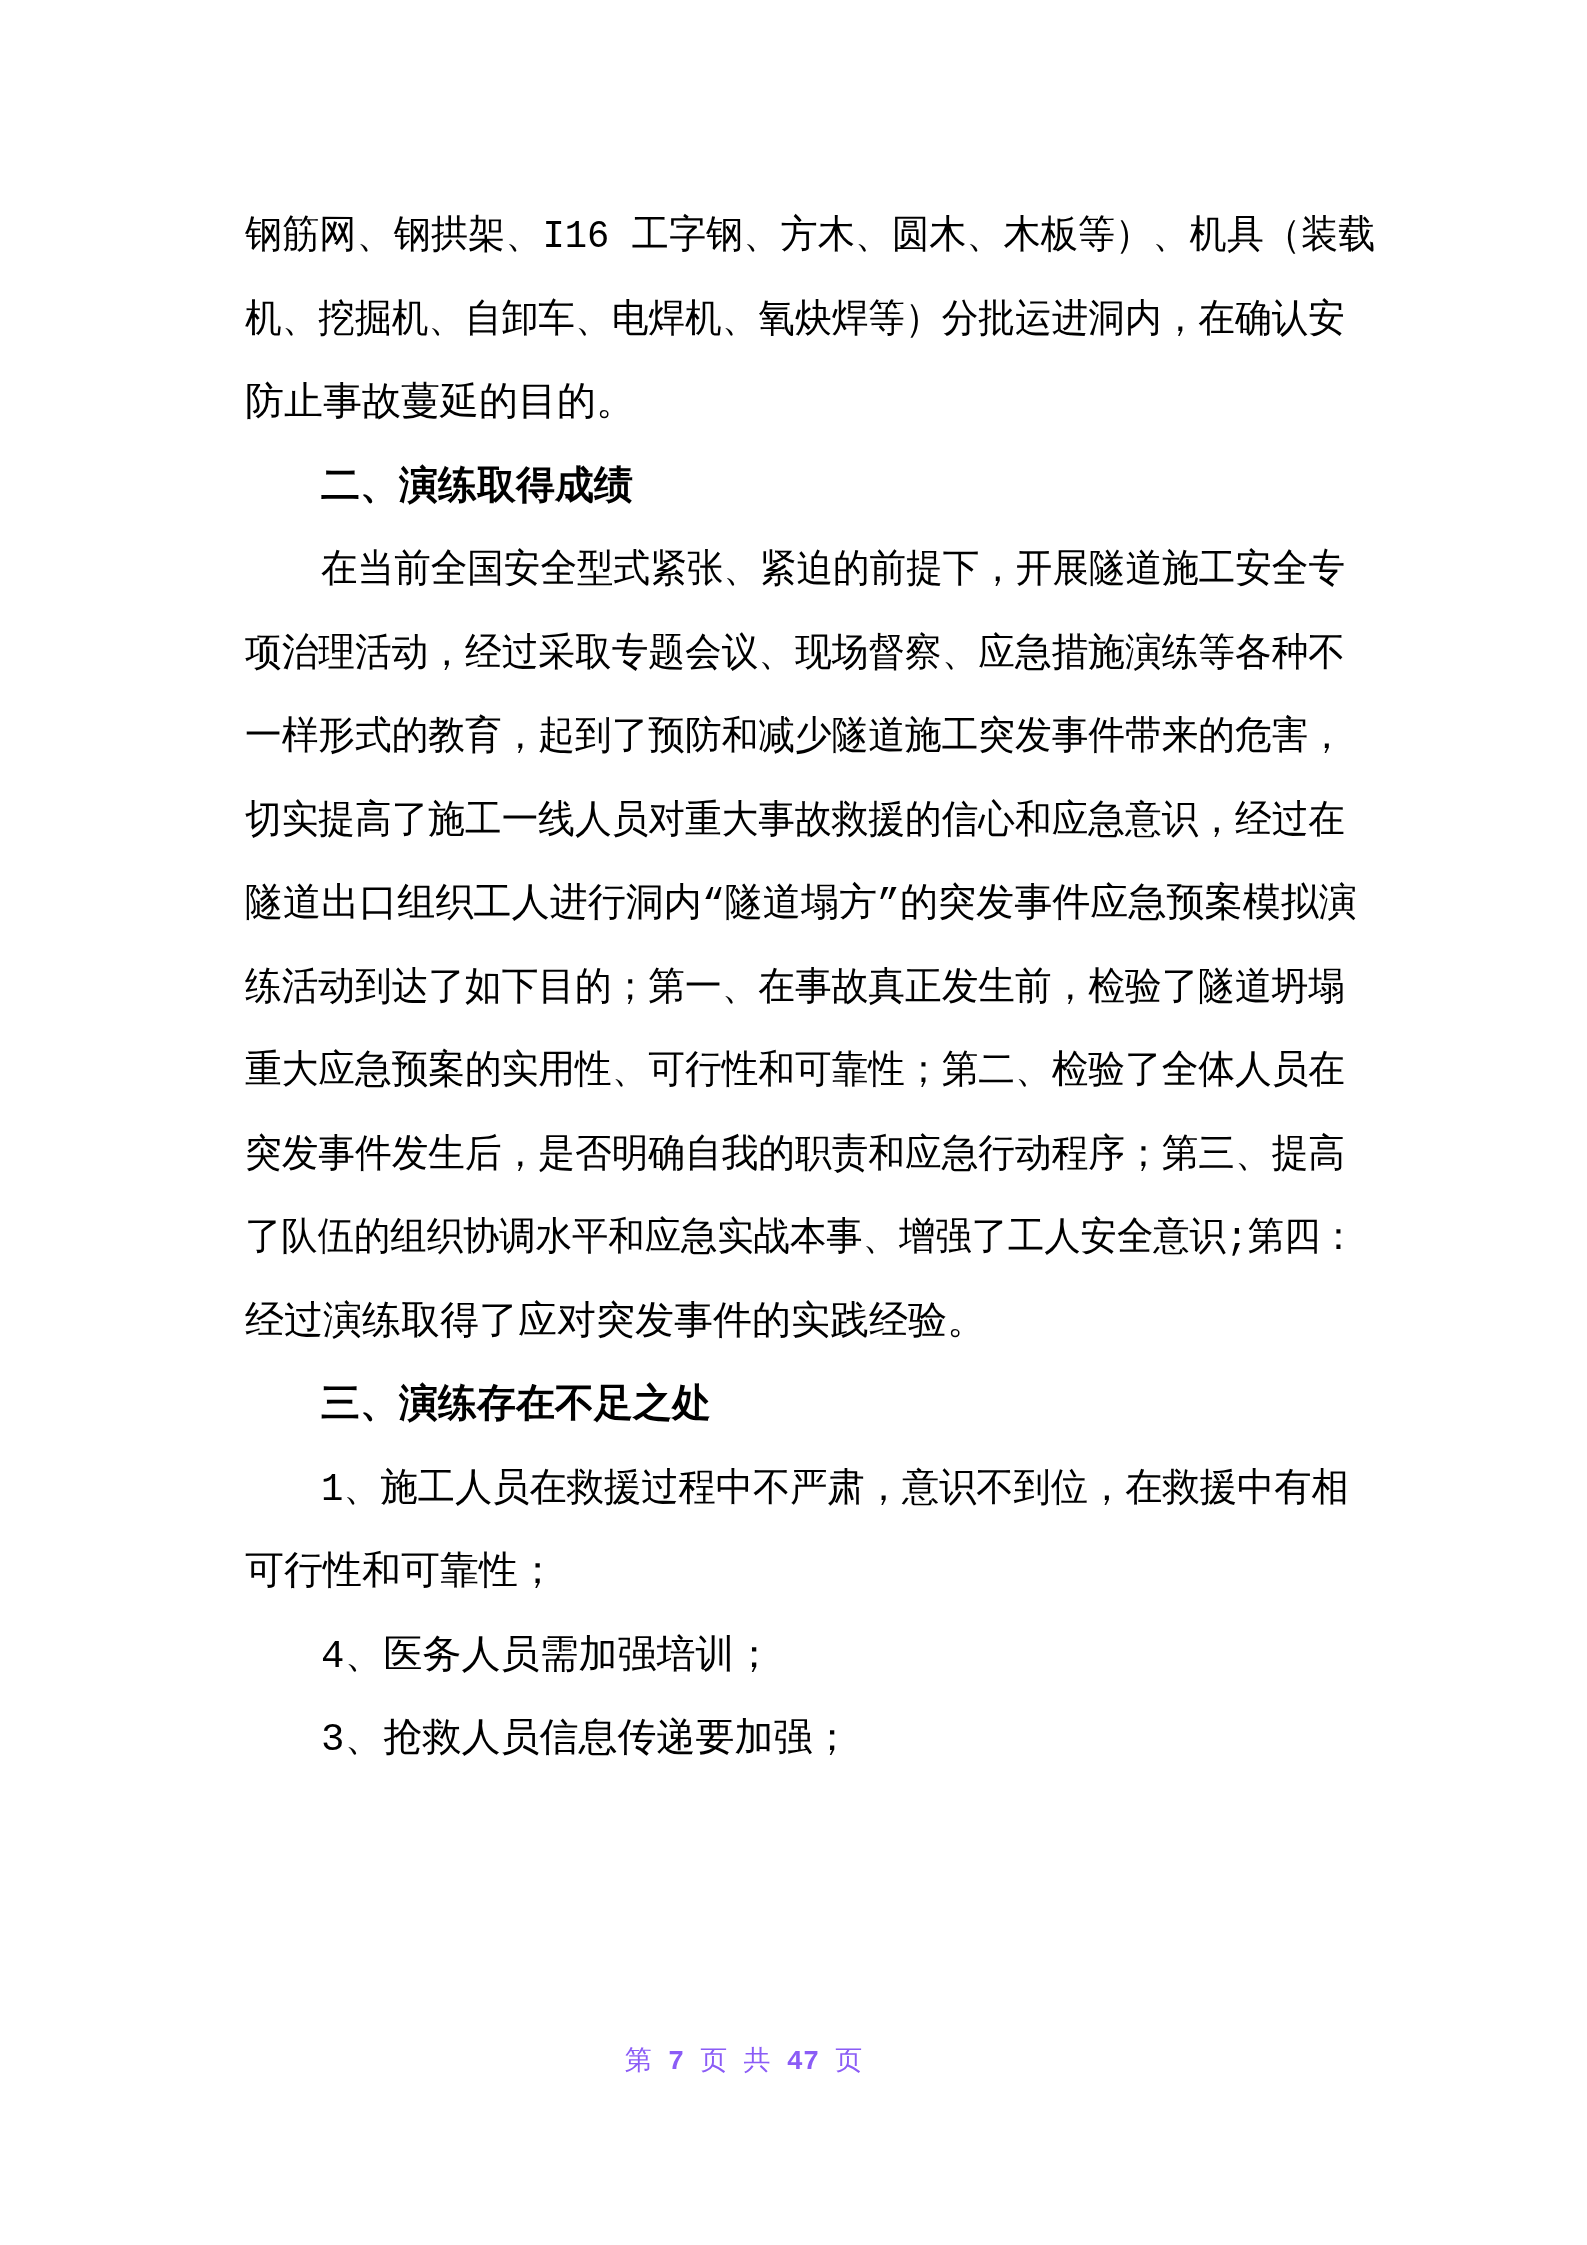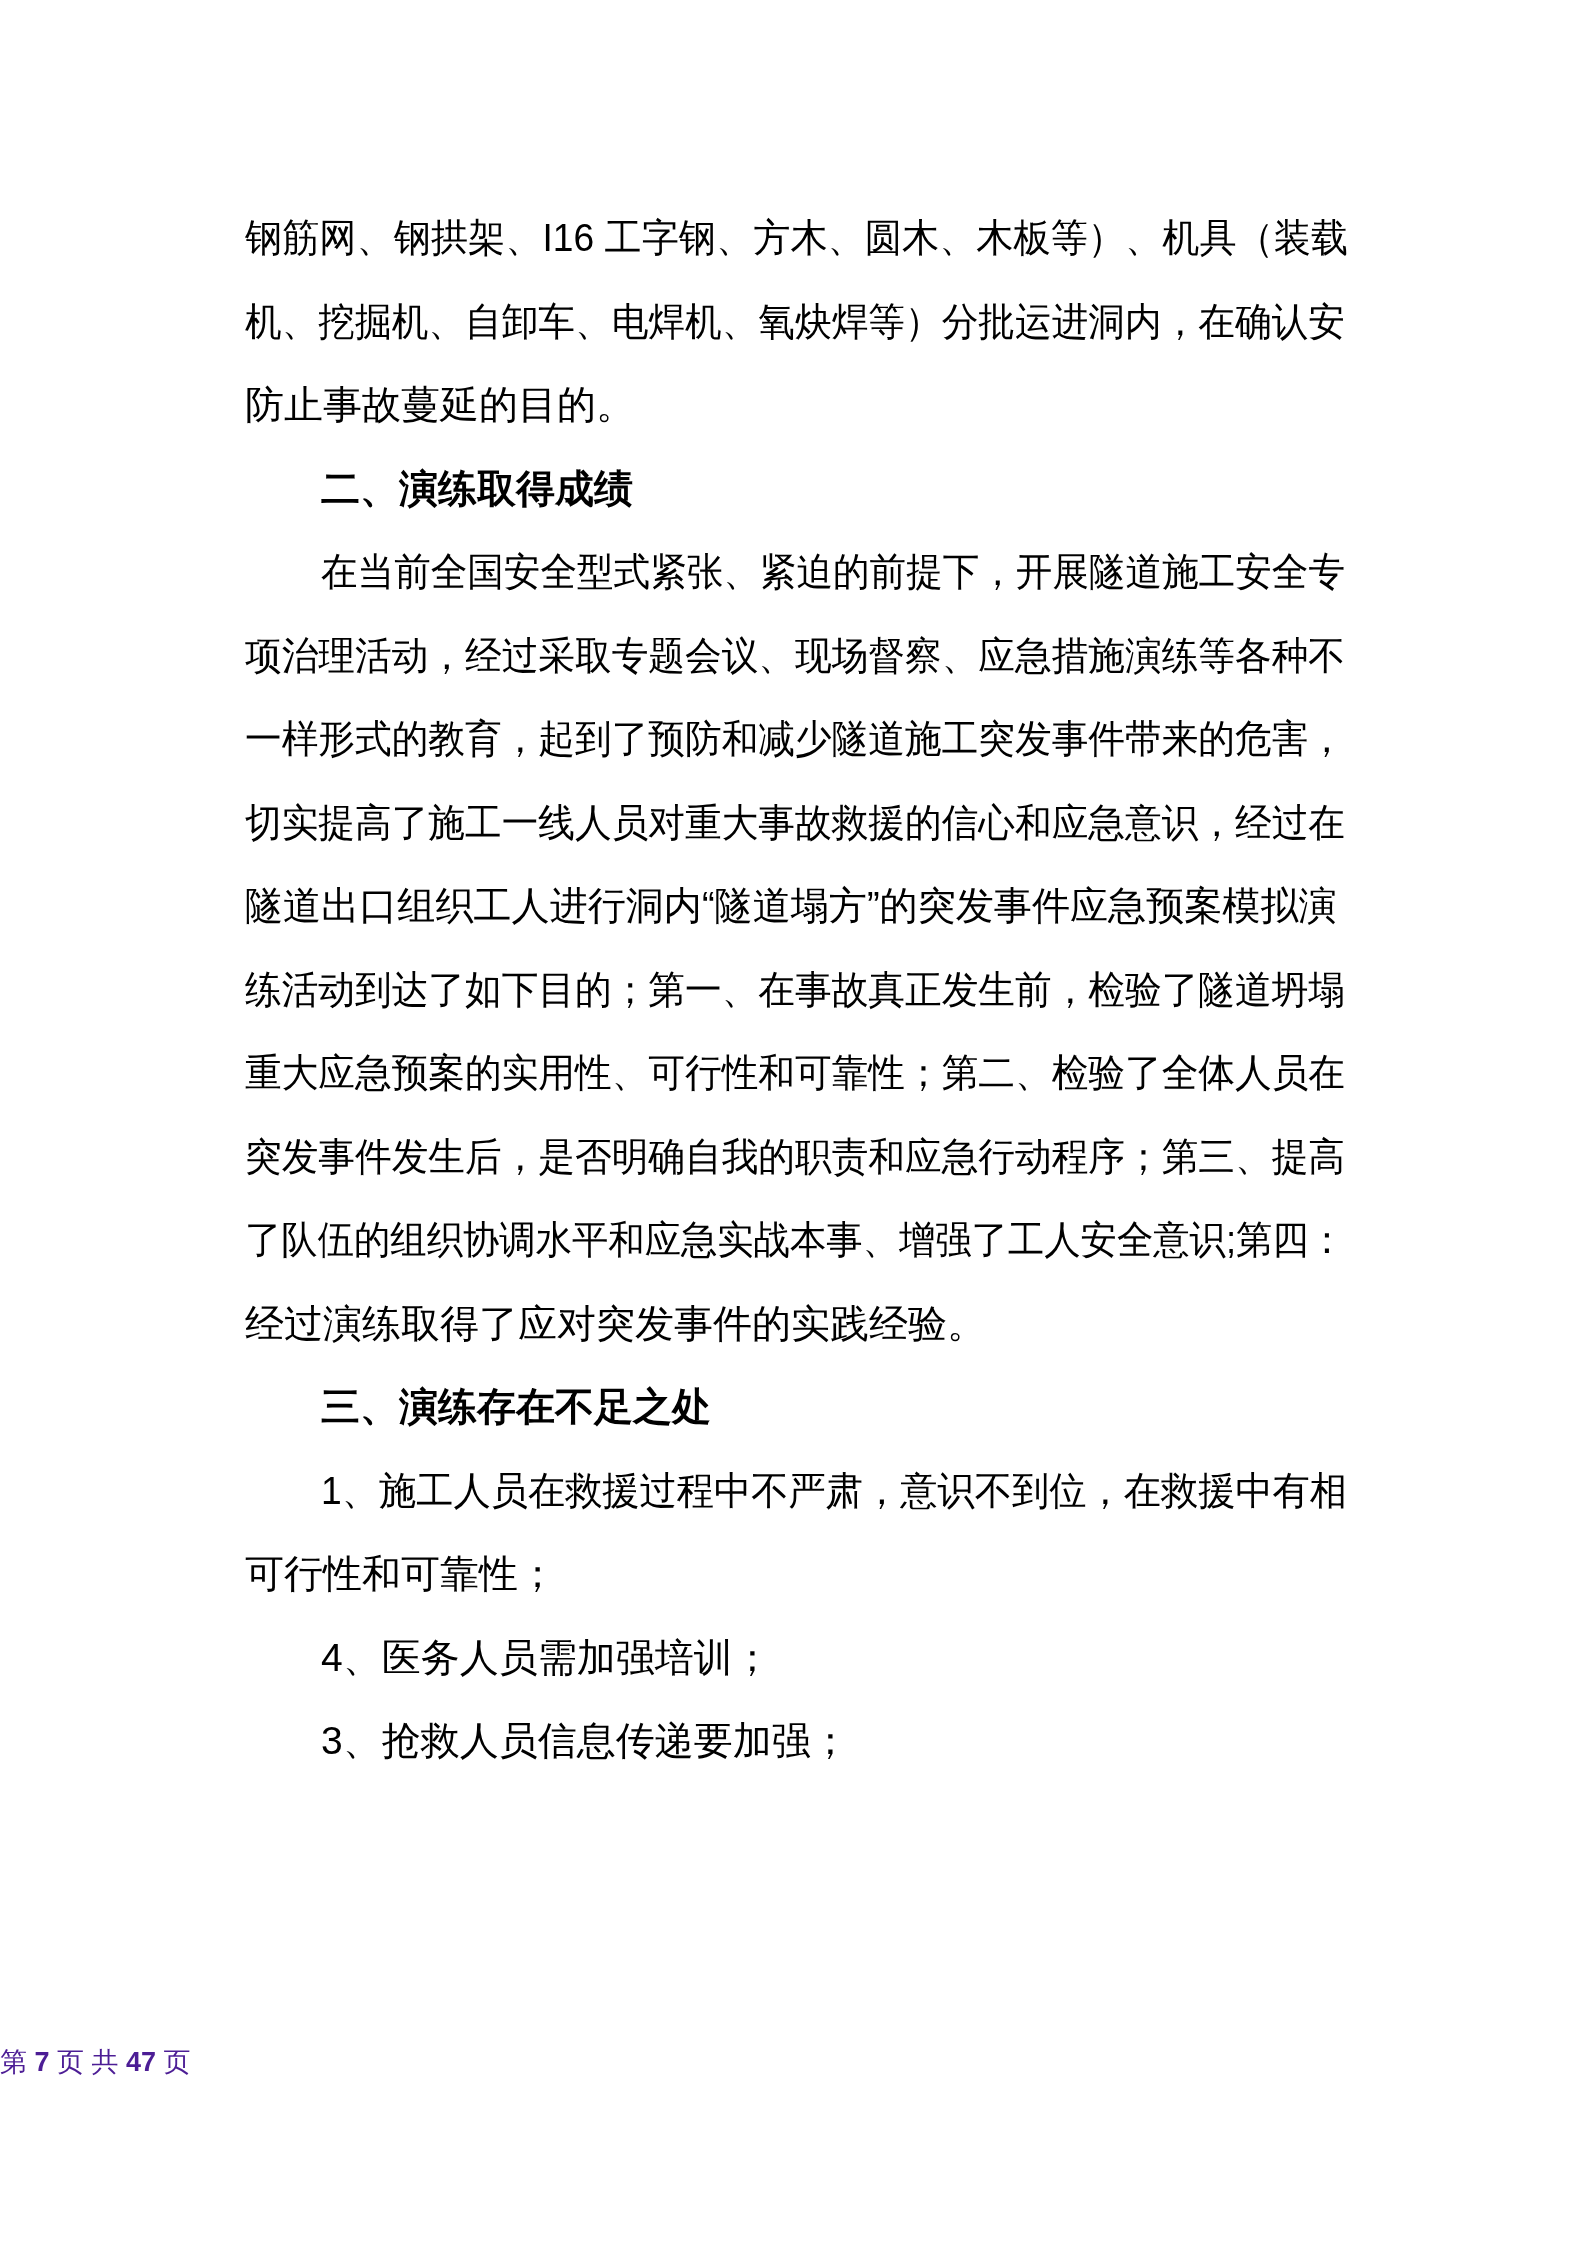--- a/index.html
+++ b/index.html
@@ -6,21 +6,21 @@
     margin: 0;
     padding: 0;
     background: #ffffff;
   }
   .page {
     position: relative;
     width: 1487px;
     height: 2245px;
     background: #ffffff;
     overflow: hidden;
-    font-family: Liberation Sans, sans-serif;
+    font-family: Liberation Mono, monospace;
     color: #000000;
   }
   .content {
     position: absolute;
     left: 245px;
     top: 196px;
     width: 1100px;
     font-size: 39px;
     line-height: 83.5px;
   }
@@ -38,24 +38,24 @@
   .line .t {
     display: inline-block;
     white-space: nowrap;
     transform-origin: 0 50%;
   }
   .footer {
     position: absolute;
     left: 0;
     top: 2042px;
     width: 100%;
-    text-align: left;
+    text-align: center;
     font-size: 27px;
     line-height: 40px;
-    color: #4c1d95;
+    color: #8b5cf6;
   }
   .footer .num {
     font-weight: bold;
   }
 </style>
 </head>
 <body>
 
 <div class="page">
   <div class="content" id="doc-lines">

